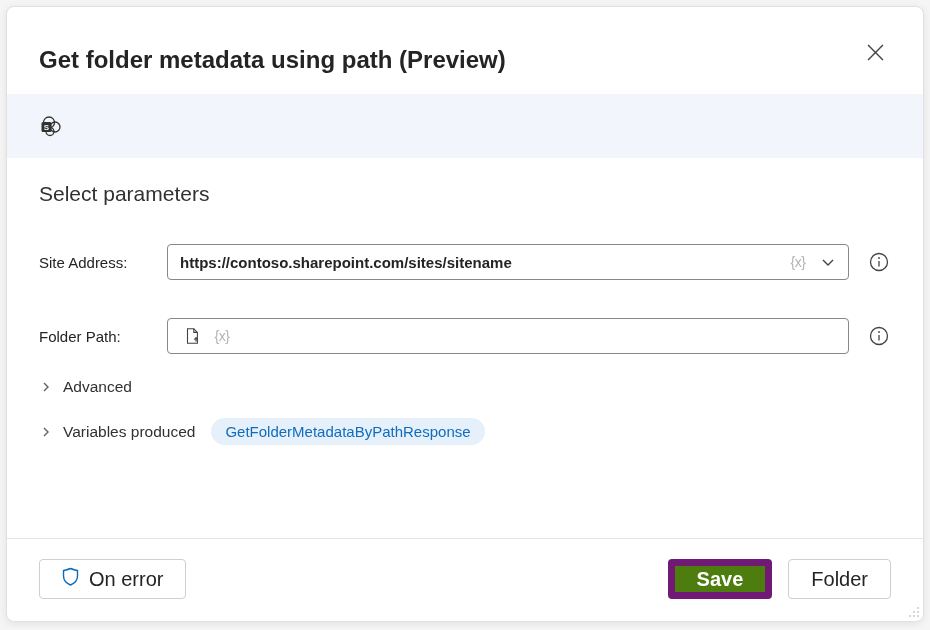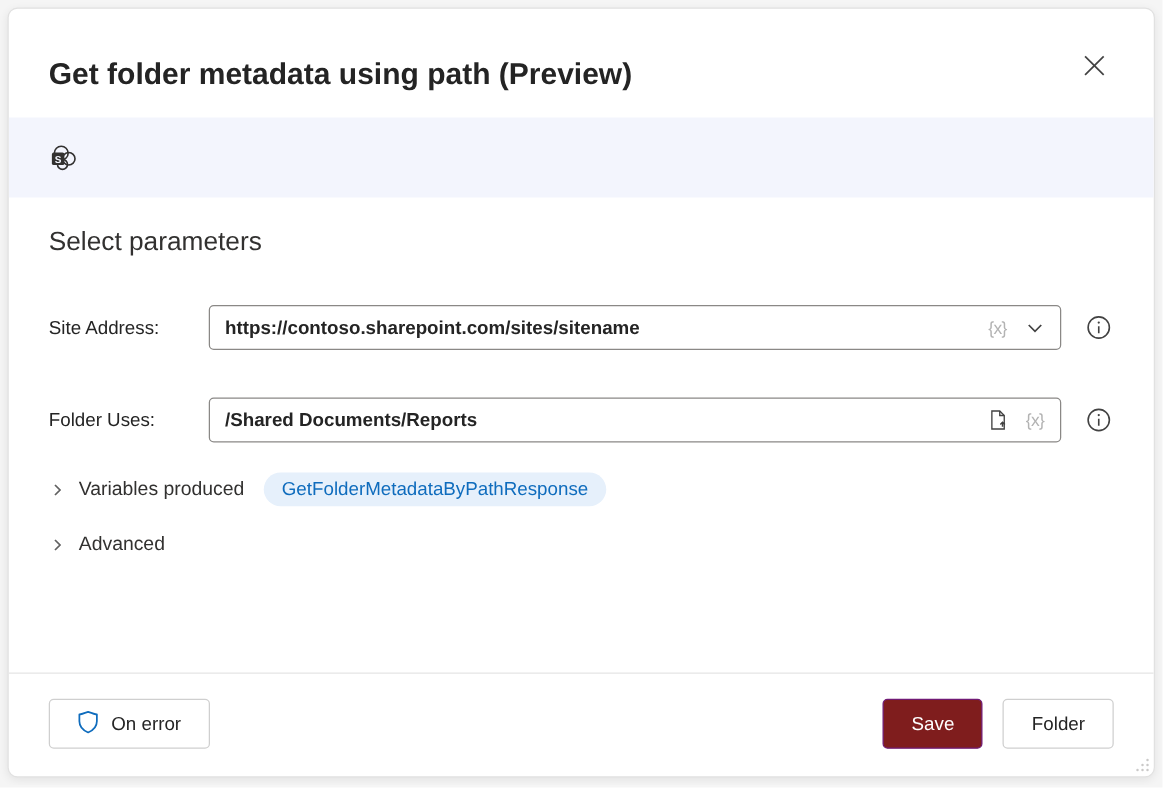--- a/index.html
+++ b/index.html
@@ -170,38 +170,38 @@
       border-top: 1px solid #e5e5e5;
       padding: 20px 32px 22px 32px;
       display: flex;
       align-items: center;
       justify-content: space-between;
     }
     .btn {
       height: 40px;
       padding: 0 22px;
       border-radius: 4px;
-      font-size: 15px;
+      font-size: 20px;
       font-family: inherit;
       cursor: pointer;
       display: inline-flex;
       align-items: center;
       justify-content: flex-start;
       gap: 10px;
     }
     .btn-outline {
       background: #fff;
       border: 1px solid #cfcfcf;
       color: #242424;
     }
     .btn-primary {
-      background: #7f1d1d;
-      border: 1px solid #701a75;
+      background: #4d7c0f;
+      border: 7px solid #701a75;
       color: #fff;
-      font-weight: 400;
+      font-weight: 700;
     }
     .footer-right { display: flex; gap: 16px; }
     .shield-icon { color: #0f6cbd; }
     
     .resize-grip {
       position: absolute;
       right: 3px;
       bottom: 3px;
       width: 14px;
       height: 14px;
@@ -256,23 +256,22 @@
       <span class="help-icon">
         <svg width="20" height="20" viewBox="0 0 20 20" fill="none" stroke="currentColor" stroke-width="1.3">
           <circle cx="10" cy="10" r="8.5"></circle>
             <circle cx="10" cy="6" r="0.9" fill="currentColor" stroke="none"></circle>
             <line x1="10" y1="9" x2="10" y2="14.5"></line>
         </svg>
       </span>
     </div>
 
     <div class="field-row">
-      <label class="field-label">Folder Uses:</label>
+      <label class="field-label">Folder Path:</label>
       <div class="field-input-wrap">
-        <input class="field-input" type="text" value="/Shared Documents/Reports" style="">
         <span class="inline-icon">
           <svg width="18" height="18" viewBox="0 0 20 20" fill="none" stroke="#424242" stroke-width="1.2">
             <path d="M5 2 H12 L16 6 V18 H5 Z"></path>
               <path d="M12 2 V6 H16"></path>
             <path d="M14.5 16 L14.5 12" stroke-width="1.4"></path>
               <path d="M12.5 14 L14.5 12 L16.5 14" stroke-width="1.4"></path>
           </svg>
         </span>
         <span class="inline-icon fx-icon">{x}</span>
       </div>
@@ -284,31 +283,31 @@
         </svg>
       </span>
     </div>
 
     <div class="collapse-row">
       <span class="collapse-chevron">
         <svg width="10" height="10" viewBox="0 0 10 10" fill="none" stroke="currentColor" stroke-width="1.4">
             <polyline points="3,1 7,5 3,9"></polyline>
           </svg>
       </span>
-      <span class="collapse-label">Variables produced</span>
-      <span class="var-pill">GetFolderMetadataByPathResponse</span>
+      <span class="collapse-label">Advanced</span>
     </div>
 
     <div class="collapse-row">
       <span class="collapse-chevron">
         <svg width="10" height="10" viewBox="0 0 10 10" fill="none" stroke="currentColor" stroke-width="1.4">
             <polyline points="3,1 7,5 3,9"></polyline>
           </svg>
       </span>
-      <span class="collapse-label">Advanced</span>
+      <span class="collapse-label">Variables produced</span>
+      <span class="var-pill">GetFolderMetadataByPathResponse</span>
     </div>
 
   </div>
 
   <div class="modal-footer">
     <button class="btn btn-outline">
       <span class="shield-icon">
         <svg width="17" height="19" viewBox="0 0 17 19" fill="none" stroke="currentColor" stroke-width="1.4" stroke-linejoin="round">
           <path d="M8.5 1.5 C8.5 1.5 3 3.5 1.5 3.5 V9 C1.5 13.5 5 16.5 8.5 18 C12 16.5 15.5 13.5 15.5 9 V3.5 C14 3.5 8.5 1.5 8.5 1.5 Z"></path>
         </svg>

